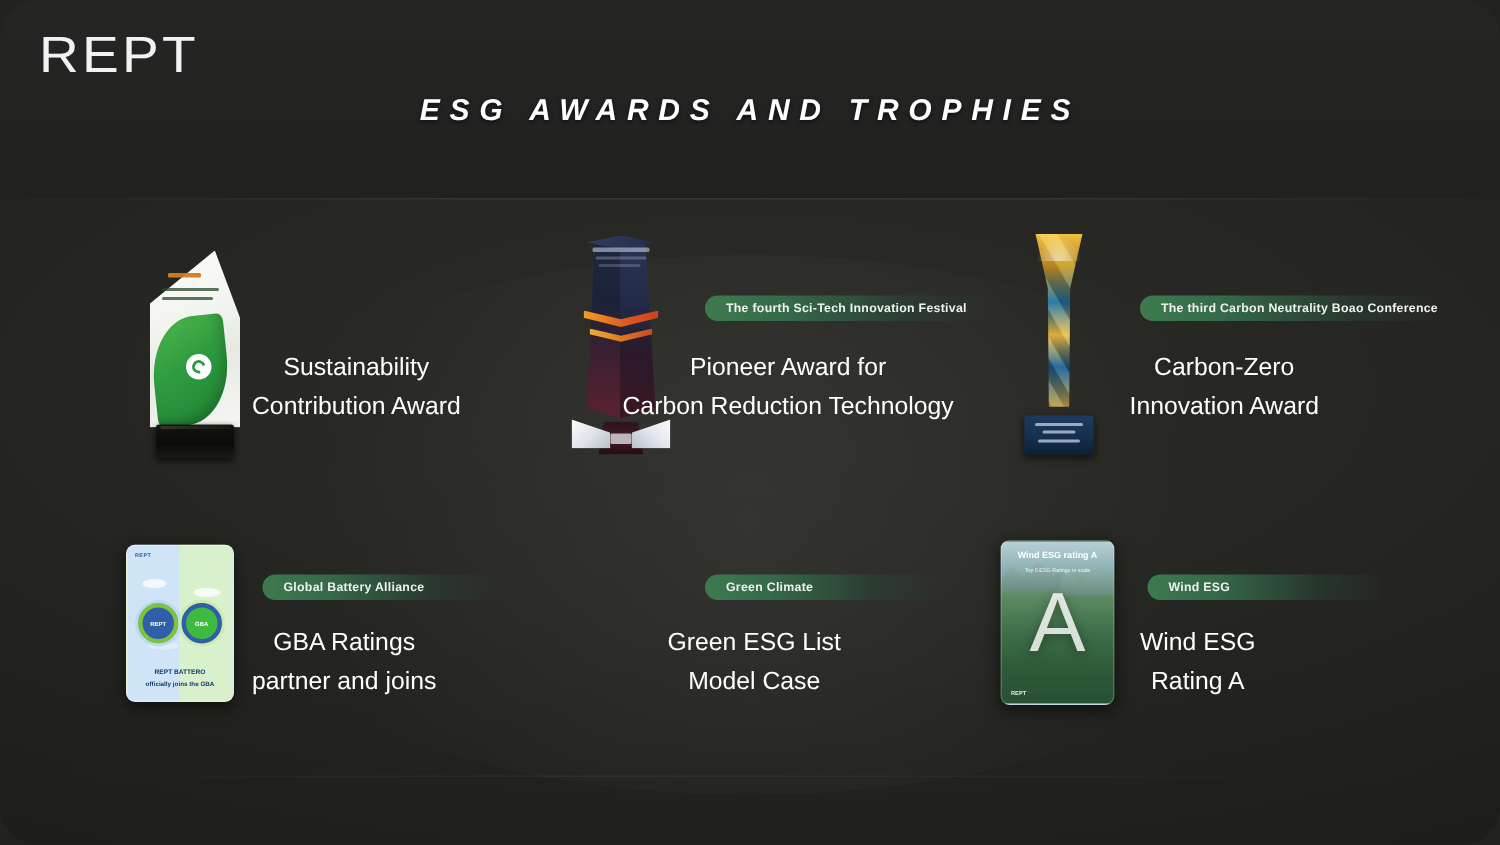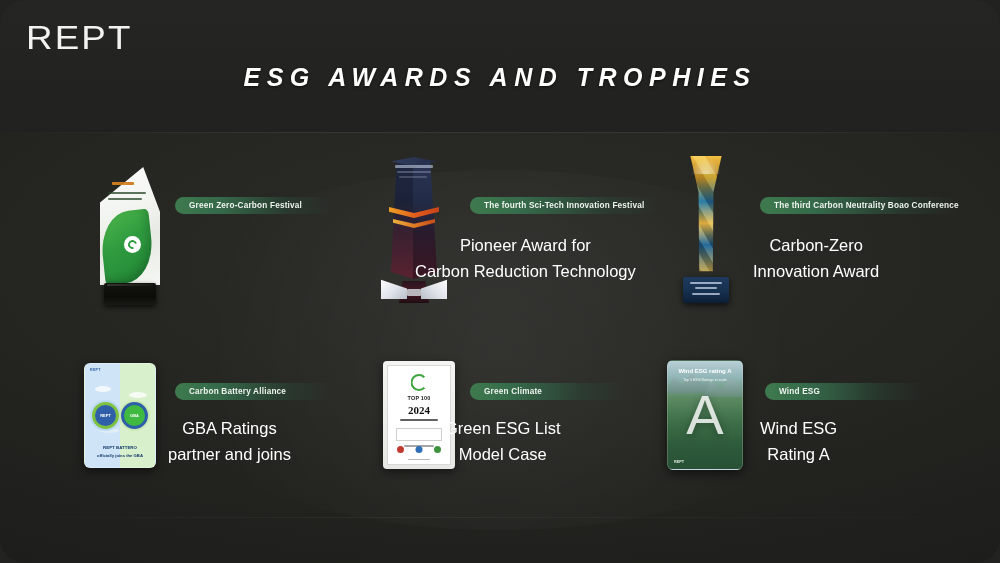--- a/index.html
+++ b/index.html
@@ -37,21 +37,21 @@
     font-size:34px; font-weight:400; letter-spacing:2px;
     color:#f2f2f2; line-height:1;
     font-family:"Liberation Sans", sans-serif;
     transform:scaleX(1.08); transform-origin:left center;
   }
 
   
   .title {
     position:absolute; left:0; right:0; top:63px;
     text-align:center;
-    font-size:25px; font-weight:bold; font-style:italic;
+    font-size:20px; font-weight:bold; font-style:italic;
     letter-spacing:6.5px; color:#ffffff;
     text-shadow:0 1px 3px rgba(0,0,0,.6);
   }
 
   
   .grid { position:absolute; left:0; top:150px; width:1000px; }
   .row { position:relative; height:185px; }
   .row2 { height:150px; margin-top:20px; }
   .cell { position:absolute; top:0; height:100%; }
   .c1 { left:60px; width:300px; }
@@ -341,21 +341,24 @@
           <div class="crystal"></div>
           <div class="orange"></div>
           <div class="txt" style="left:26px;top:32px;"></div>
           <div class="txt" style="left:26px;top:38px;width:34px;"></div>
           <div class="leaf"></div>
           <div class="logoCircle">
               <i></i>
             </div>
           <div class="base"></div>
         </div>
-        <div class="badge">Green Zero-Carbon Festival</div>
+        <div class="award-title">
+          <span class="ln">Sustainability</span>
+          <span class="ln">Contribution Award</span>
+        </div>
       </div>
 
       <div class="cell c2">
         <div class="art t2">
           <div class="shaftL"></div>
           <div class="shaftR"></div>
           <div class="topFace"></div>
           <div class="label"></div>
           <div class="label label2"></div>
           <div class="label label3"></div>
@@ -403,44 +406,28 @@
             <div class="ringA">
                 <em>REPT</em>
               </div>
             <div class="ringB">
                 <em>GBA</em>
               </div>
             <div class="cap1">REPT BATTERO</div>
             <div class="cap2">officially joins the GBA</div>
           </div>
         </div>
-        <div class="badge">Carbon Battery Alliance</div>
+        <div class="badge">Global Battery Alliance</div>
         <div class="award-title">
           <span class="ln">GBA Ratings</span>
           <span class="ln">partner and joins</span>
         </div>
       </div>
 
       <div class="cell c2">
-        <div class="art p2">
-          <div class="frame">
-              <div class="inner">
-            <div class="leaf"></div>
-            <div class="t100">TOP 100</div>
-            <div class="yr">2024</div>
-            <div class="ln" style="left:12px;right:12px;top:53px;"></div>
-            <div class="box"></div>
-            <div class="ln" style="left:16px;right:16px;top:79px;opacity:.45;"></div>
-            <div class="seal" style="left:9px;background:#c23a2f;"></div>
-            <div class="seal" style="left:50%;transform:translateX(-50%);background:#2f6fb5;"></div>
-            <div class="seal" style="right:9px;background:#3f9440;"></div>
-            <div class="ln" style="left:20px;right:20px;bottom:4px;height:1.2px;opacity:.35;"></div>
-          </div>
-            </div>
-        </div>
         <div class="badge">Green Climate</div>
         <div class="award-title" style="left:90px;">
           <span class="ln">Green ESG List</span>
           <span class="ln">Model Case</span>
         </div>
       </div>
 
       <div class="cell c3">
         <div class="art p3">
           <div class="card">

